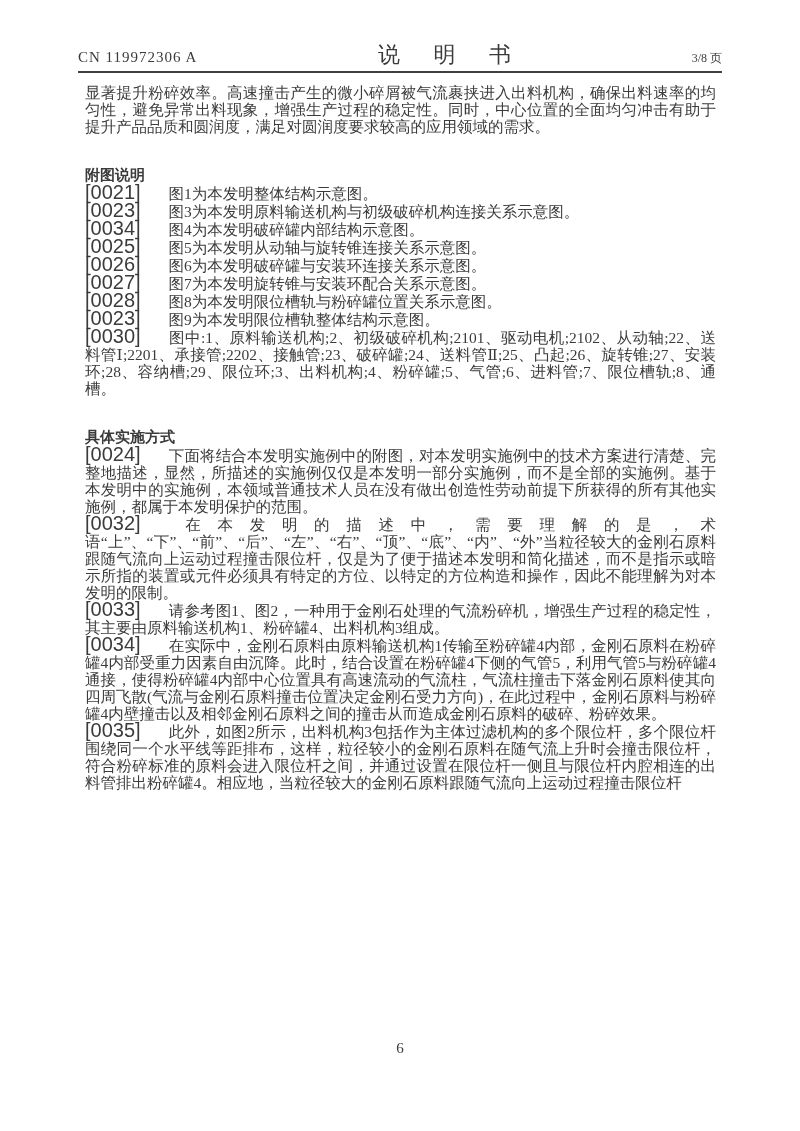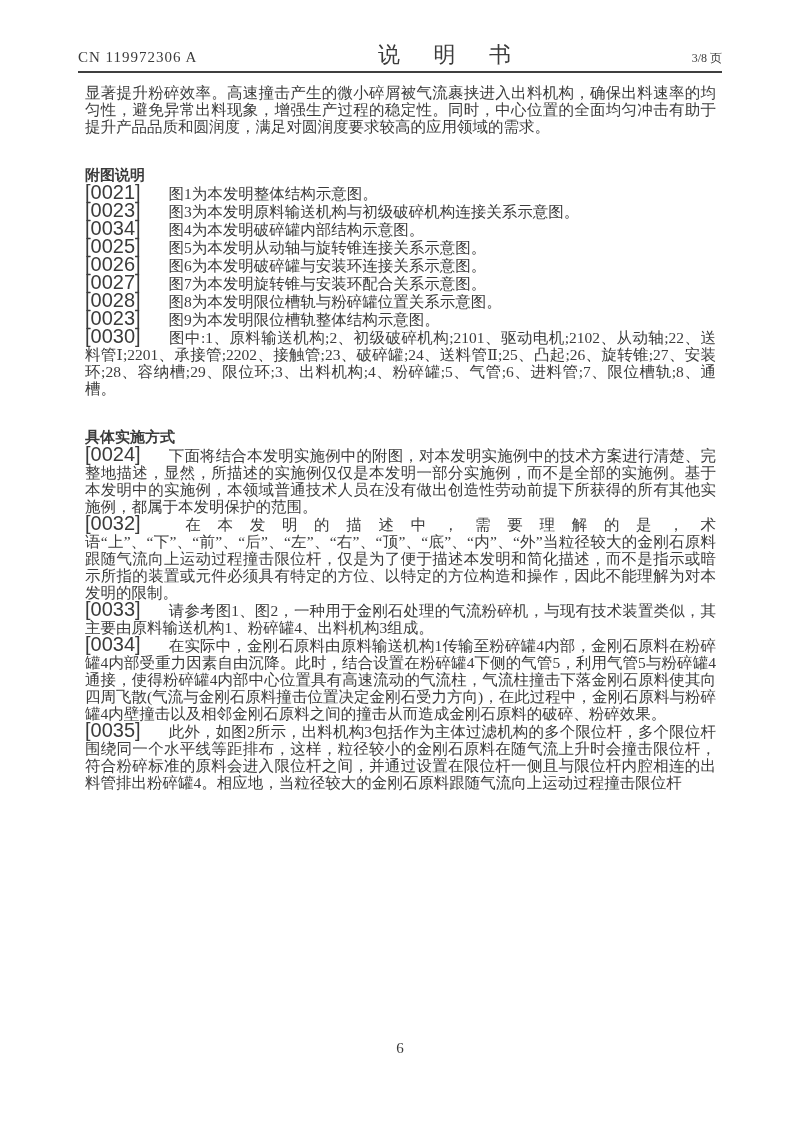--- a/index.html
+++ b/index.html
@@ -52,21 +52,21 @@
     <div class="para"><span class="pnum">[0026]</span><span>图6为本发明破碎罐与安装环连接关系示意图。</span></div>
     <div class="para"><span class="pnum">[0027]</span><span>图7为本发明旋转锥与安装环配合关系示意图。</span></div>
     <div class="para"><span class="pnum">[0028]</span><span>图8为本发明限位槽轨与粉碎罐位置关系示意图。</span></div>
     <div class="para"><span class="pnum">[0023]</span><span>图9为本发明限位槽轨整体结构示意图。</span></div>
     <div class="para"><span class="pnum">[0030]</span><span>图中:1、原料输送机构;2、初级破碎机构;2101、驱动电机;2102、从动轴;22、送料管Ⅰ;2201、承接管;2202、接触管;23、破碎罐;24、送料管Ⅱ;25、凸起;26、旋转锥;27、安装环;28、容纳槽;29、限位环;3、出料机构;4、粉碎罐;5、气管;6、进料管;7、限位槽轨;8、通槽。</span></div>
 
     <div class="heading">具体实施方式</div>
 
     <div class="para"><span class="pnum">[0024]</span><span>下面将结合本发明实施例中的附图，对本发明实施例中的技术方案进行清楚、完整地描述，显然，所描述的实施例仅仅是本发明一部分实施例，而不是全部的实施例。基于本发明中的实施例，本领域普通技术人员在没有做出创造性劳动前提下所获得的所有其他实施例，都属于本发明保护的范围。</span></div>
     <div class="para"><span class="pnum">[0032]</span><span>在本发明的描述中，需要理解的是，术语“上”、“下”、“前”、“后”、“左”、“右”、“顶”、“底”、“内”、“外”当粒径较大的金刚石原料跟随气流向上运动过程撞击限位杆，仅是为了便于描述本发明和简化描述，而不是指示或暗示所指的装置或元件必须具有特定的方位、以特定的方位构造和操作，因此不能理解为对本发明的限制。</span></div>
-    <div class="para"><span class="pnum">[0033]</span><span>请参考图1、图2，一种用于金刚石处理的气流粉碎机，与现有技术装置类似，其主要由原料输送机构1、粉碎罐4、出料机构3组成。</span></div>
+    <div class="para"><span class="pnum">[0033]</span><span>请参考图1、图2，一种用于金刚石处理的气流粉碎机，增强生产过程的稳定性，其主要由原料输送机构1、粉碎罐4、出料机构3组成。</span></div>
     <div class="para"><span class="pnum">[0034]</span><span>在实际中，金刚石原料由原料输送机构1传输至粉碎罐4内部，金刚石原料在粉碎罐4内部受重力因素自由沉降。此时，结合设置在粉碎罐4下侧的气管5，利用气管5与粉碎罐4通接，使得粉碎罐4内部中心位置具有高速流动的气流柱，气流柱撞击下落金刚石原料使其向四周飞散(气流与金刚石原料撞击位置决定金刚石受力方向)，在此过程中，金刚石原料与粉碎罐4内壁撞击以及相邻金刚石原料之间的撞击从而造成金刚石原料的破碎、粉碎效果。</span></div>
     <div class="para"><span class="pnum">[0035]</span><span>此外，如图2所示，出料机构3包括作为主体过滤机构的多个限位杆，多个限位杆围绕同一个水平线等距排布，这样，粒径较小的金刚石原料在随气流上升时会撞击限位杆，符合粉碎标准的原料会进入限位杆之间，并通过设置在限位杆一侧且与限位杆内腔相连的出料管排出粉碎罐4。相应地，当粒径较大的金刚石原料跟随气流向上运动过程撞击限位杆</span></div>
 
   </div>
 
   <div class="footer">
     <span>6</span>
   </div>
 
 </div>

